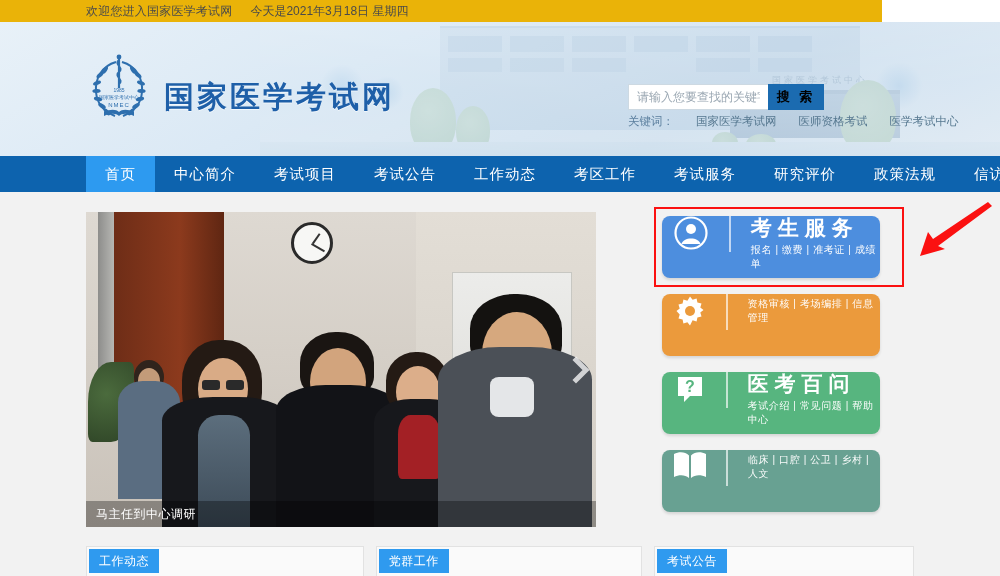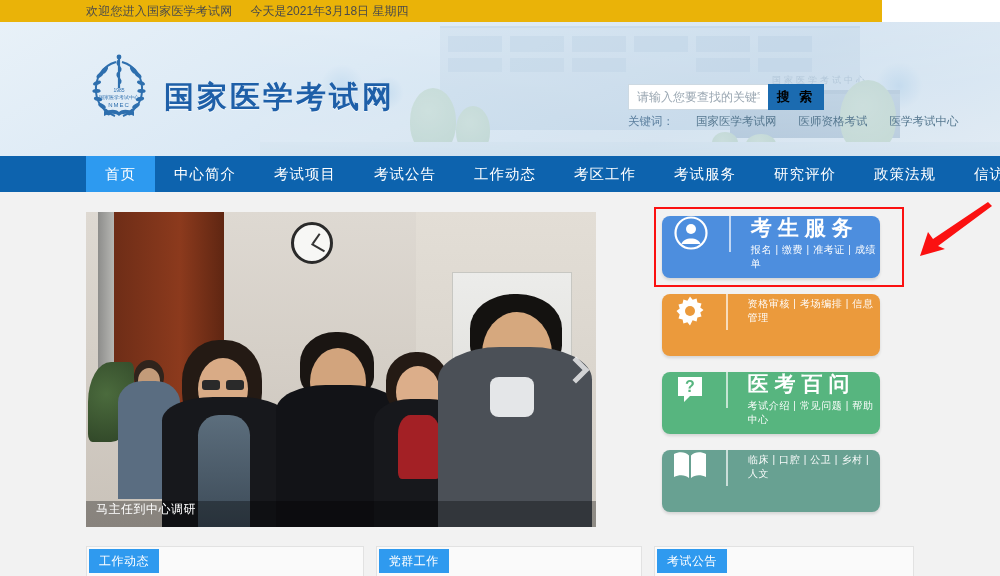--- a/index.html
+++ b/index.html
@@ -164,21 +164,21 @@
   }
   .ph-person { position:absolute; bottom:0; border-radius: 40% 40% 0 0 / 18% 18% 0 0; }
   .ph-head { position:absolute; border-radius:50%; }
   .ph-plant {
     position:absolute; border-radius: 50% 10% 50% 10%;
     background: radial-gradient(circle at 40% 40%, #4b6b3d, #2f4527);
   }
   .carousel-caption {
     position:absolute; left:0; bottom:0; width:100%; height:26px;
     background: rgba(0,0,0,.32);
-    display:flex; 
+    display:flex; align-items:center;
   }
   .carousel-caption span {
     color:#fff; font-size:12px; margin-left:10px; letter-spacing:.5px;
   }
   .carousel-next {
     position:absolute; right:0; top:50%; transform: translateY(-50%);
     width:30px; height:50px;
     display:flex; align-items:center; justify-content:center;
     cursor:pointer;
   }

